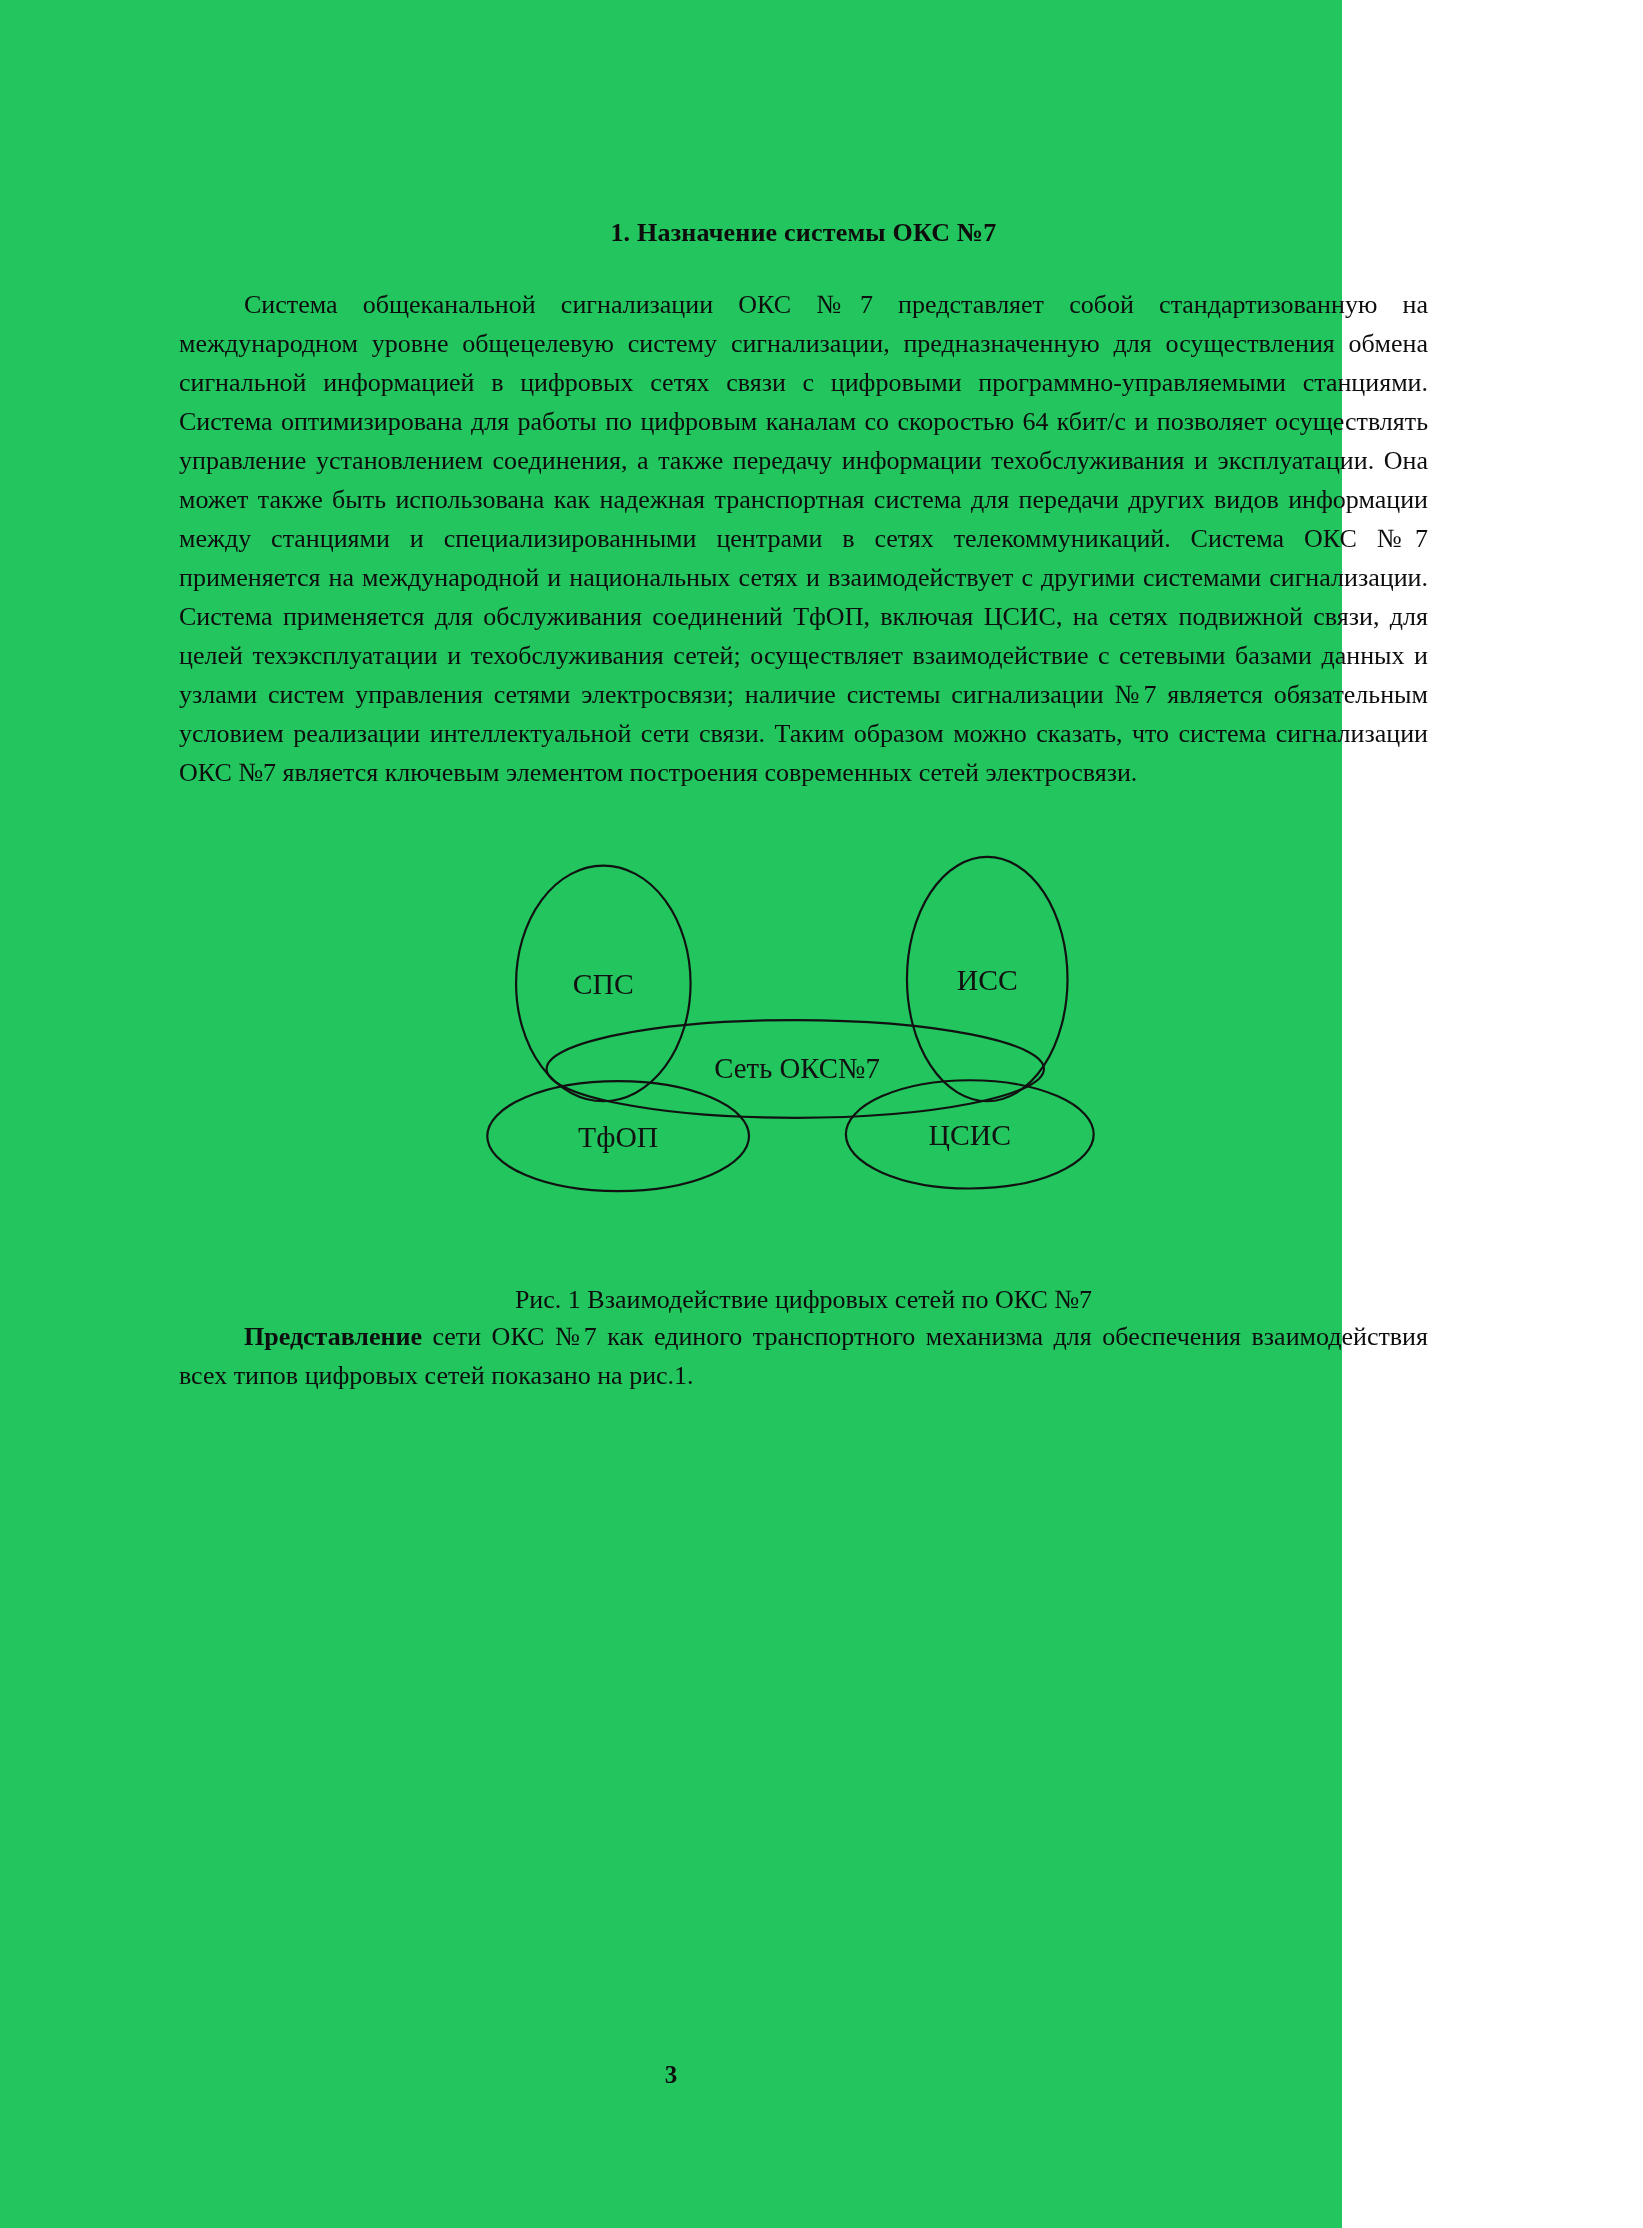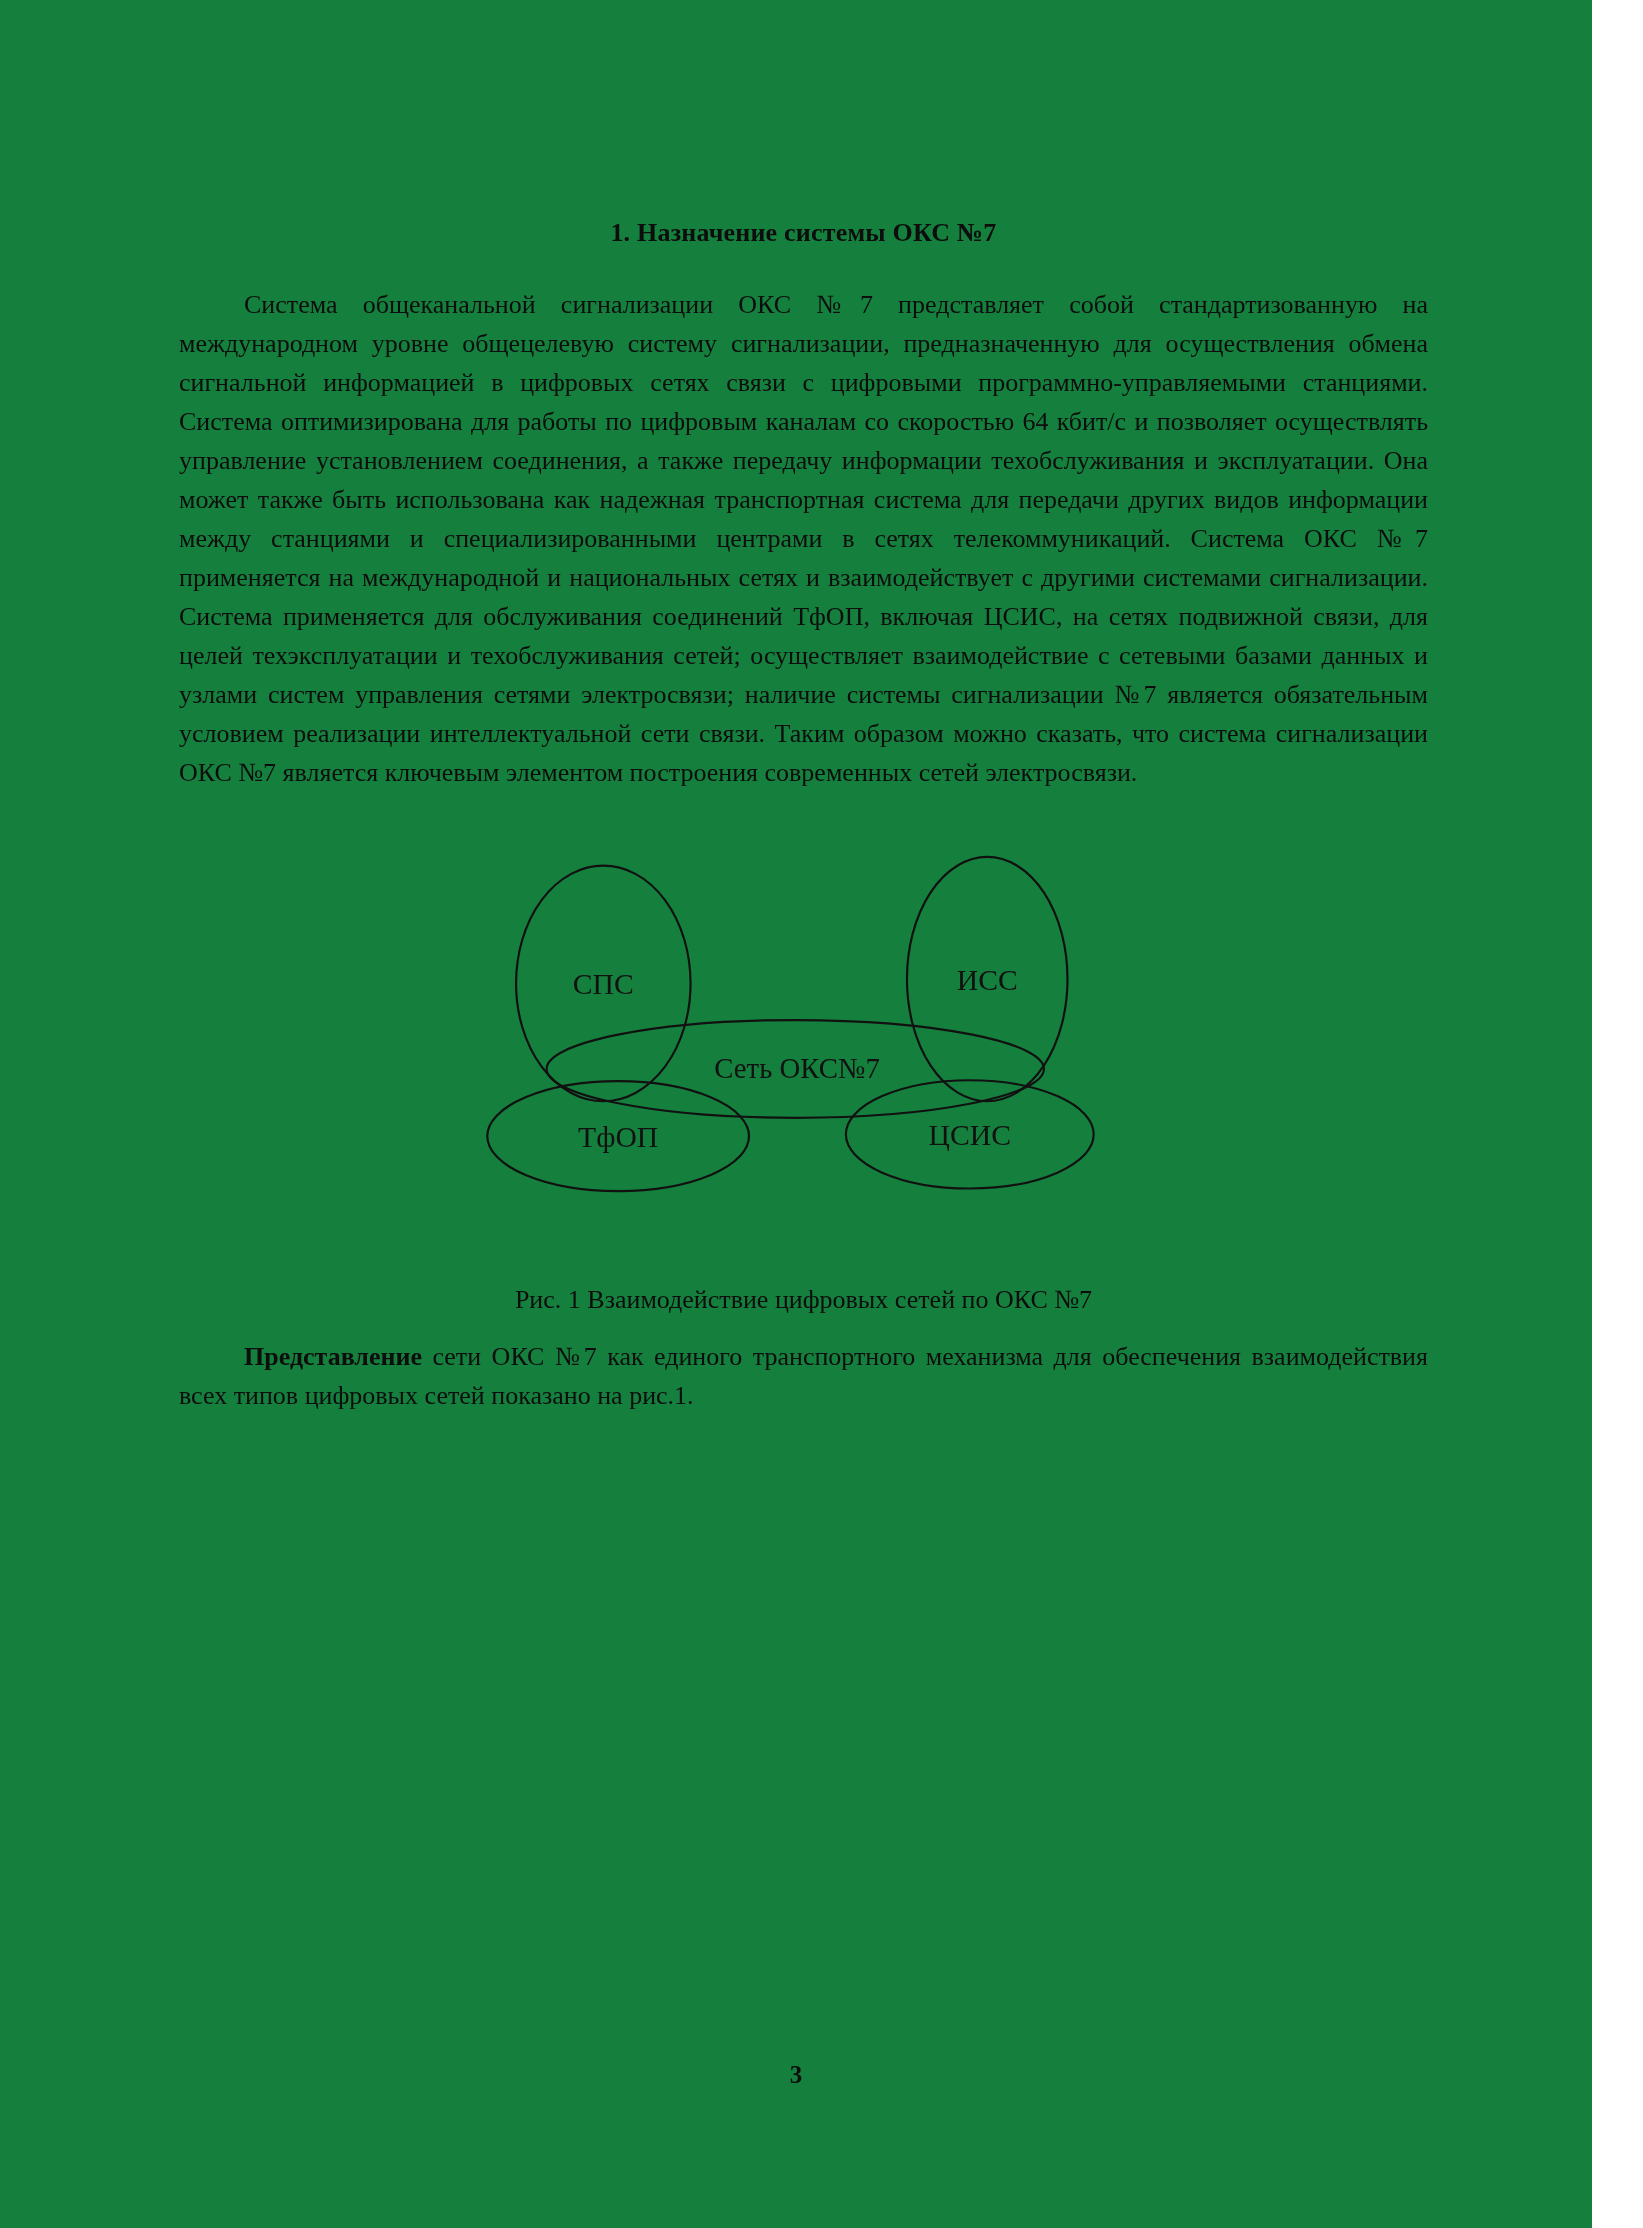--- a/index.html
+++ b/index.html
@@ -12,23 +12,23 @@
     height: 2229px;
     font-family: "Liberation Serif", serif;
     color: #0d0d0d;
     position: relative;
     overflow: hidden;
   }
   .page {
     position: absolute;
     top: 0;
     left: 0;
-    width: 1592px;
+    width: 1342px;
     height: 2229px;
-    background: #15803d;
+    background: #22c55e;
   }
   .content {
     position: absolute;
     left: 179px;
     top: 218px;
     width: 1249px;
   }
   .doc-title {
     text-align: center;
     font-weight: bold;
@@ -60,21 +60,21 @@
     text-align: center;
     font-size: 26px;
     margin-top: 18px;
     font-family: "Liberation Serif", serif;
   }
   .closing-par {
     font-size: 26px;
     line-height: 39px;
     text-align: justify;
     text-indent: 65px;
-    margin-top: 52px;
+    margin-top: 32px;
     font-family: "Liberation Serif", serif;
   }
   .closing-par .bold-run {
     font-weight: bold;
   }
   .page-number {
     position: absolute;
     left: 0;
     right: 0;
     top: 2061px;

